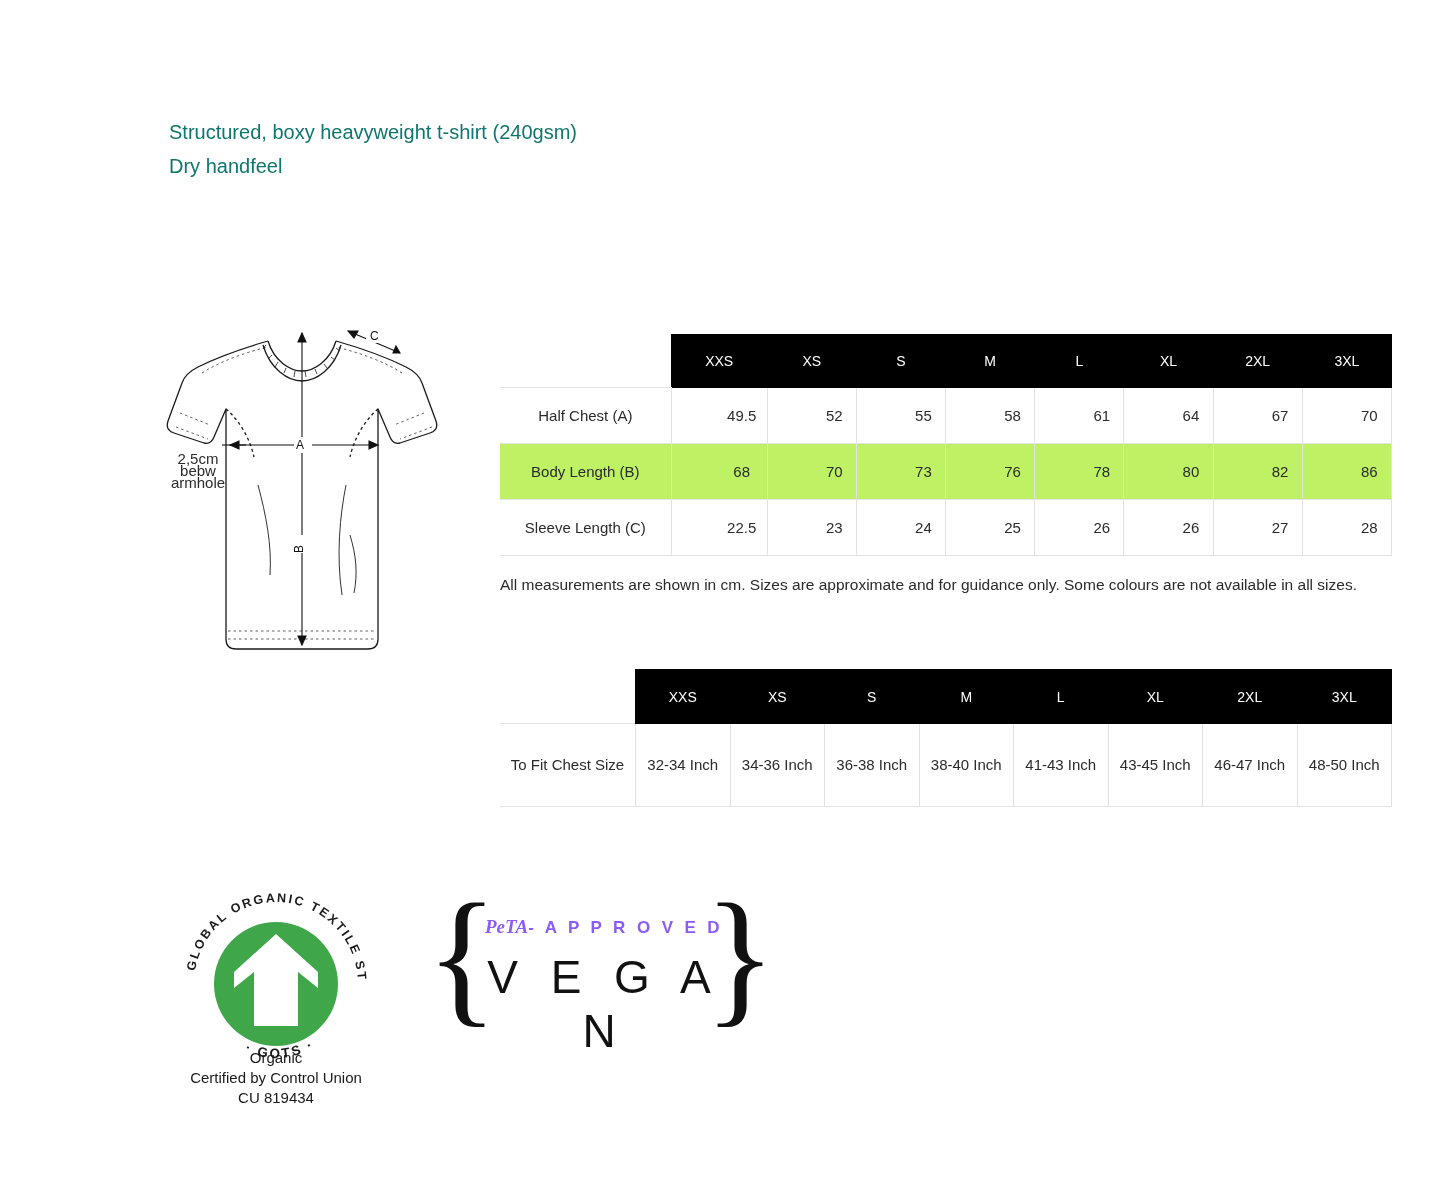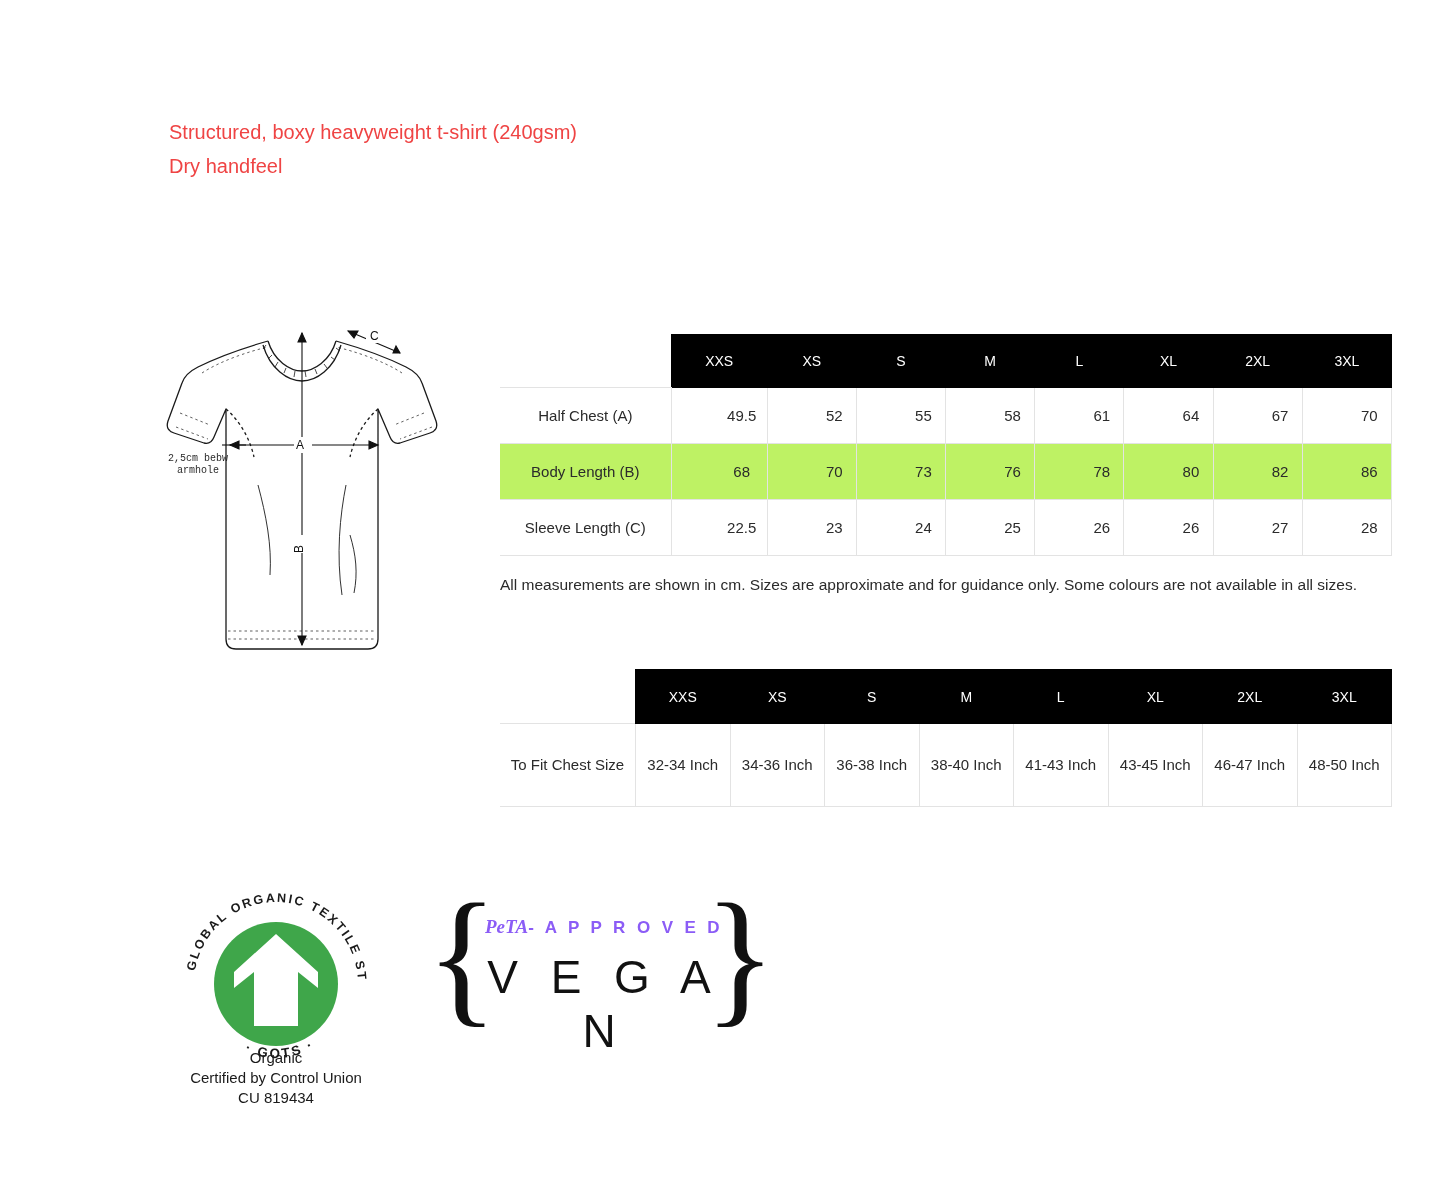--- a/index.html
+++ b/index.html
@@ -26,41 +26,41 @@
   .header .title {
     font-size: 21px;
     font-weight: bold;
     line-height: 34px;
     color: #111111;
   }
   .header .sub {
     font-size: 20px;
     font-weight: normal;
     line-height: 34px;
-    color: #ef4444;
+    color: #0f766e;
   }
 
   
   .tee-wrap {
     position: absolute;
     left: 150px;
     top: 305px;
     width: 340px;
     height: 370px;
   }
   .tee-note {
     position: absolute;
     left: 8px;
     top: 148px;
     width: 80px;
     text-align: center;
-    font-size: 10px;
+    font-size: 15px;
     line-height: 12px;
     color: #2b2b2b;
-    font-family: Liberation Mono, monospace;
+    font-family: Liberation Sans, sans-serif;
   }
 
   
   .table1 {
     position: absolute;
     left: 500px;
     top: 334px;
     width: 892px;
     border-collapse: collapse;
     font-size: 15px;

